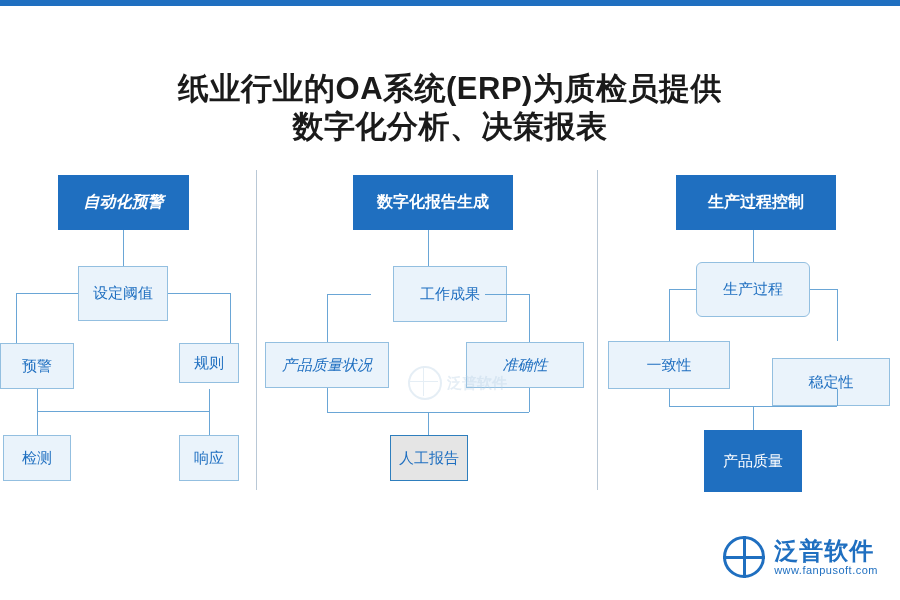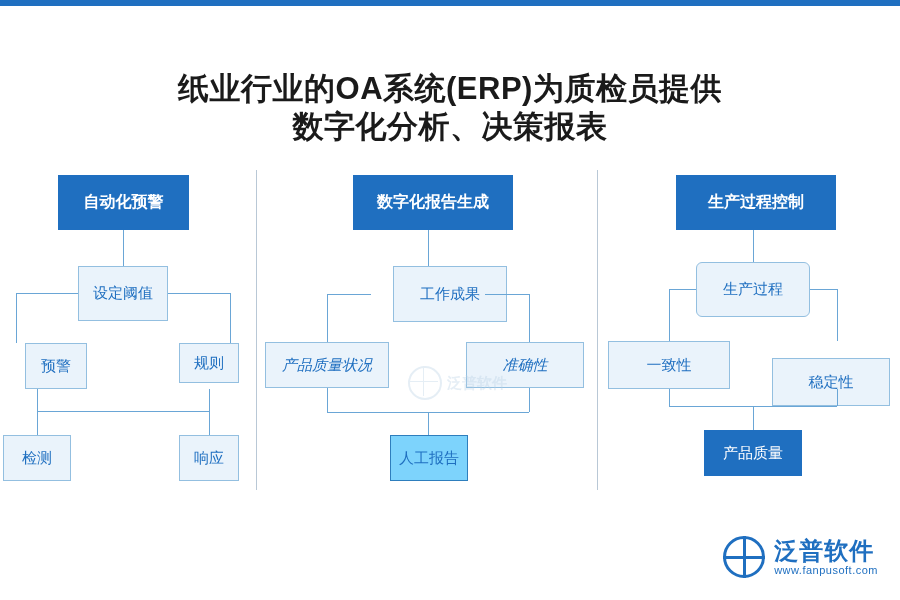--- a/index.html
+++ b/index.html
@@ -112,36 +112,36 @@
 <div class="topbar"></div>
 
 <div class="title">
   <span>纸业行业的OA系统(ERP)为质检员提供</span>
   <span class="line2">数字化分析、决策报表</span>
 </div>
 
 <div class="sep" style="left:256px;top:170px;height:320px;"></div>
 <div class="sep" style="left:597px;top:170px;height:320px;"></div>
 
-<div class="node filled" style="left:58px;top:175px;width:131px;height:55px;">
+<div class="node filled" style="left:58px;top:175px;width:131px;height:55px;font-style:italic;">
   <span>自动化预警</span>
 </div>
 
 <div class="ln v" style="left:123px;top:230px;height:36px;"></div>
 
 <div class="node light" style="left:78px;top:266px;width:90px;height:55px;">
   <span>设定阈值</span>
 </div>
 
 <div class="ln h" style="left:16px;top:293px;width:62px;"></div>
 <div class="ln h" style="left:168px;top:293px;width:62px;"></div>
 <div class="ln v" style="left:16px;top:293px;height:50px;"></div>
 <div class="ln v" style="left:230px;top:293px;height:50px;"></div>
 
-<div class="node light" style="left:0px;top:343px;width:62px;height:46px;margin-left:25px;">
+<div class="node light" style="left:0px;top:343px;width:74px;height:46px;">
   <span>预警</span>
 </div>
 <div class="node light" style="left:179px;top:343px;width:60px;height:40px;">
   <span>规则</span>
 </div>
 
 <div class="ln v" style="left:37px;top:389px;height:22px;"></div>
 <div class="ln v" style="left:209px;top:389px;height:22px;"></div>
 <div class="ln h" style="left:37px;top:411px;width:172px;"></div>
 <div class="ln v" style="left:37px;top:411px;height:24px;"></div>
@@ -174,21 +174,21 @@
 </div>
 <div class="node light italic" style="left:466px;top:342px;width:118px;height:46px;">
   <span>准确性</span>
 </div>
 
 <div class="ln v" style="left:327px;top:388px;width:1px;height:24px;"></div>
 <div class="ln v" style="left:529px;top:388px;width:1px;height:24px;"></div>
 <div class="ln h" style="left:327px;top:412px;width:202px;"></div>
 <div class="ln v" style="left:428px;top:412px;height:23px;"></div>
 
-<div class="node" style="left:390px;top:435px;width:78px;height:46px;background:#7dd3fc;color:#1f6fc0;border-color:#2e7ebd;">
+<div class="node" style="left:390px;top:435px;width:78px;height:46px;background:#e5e5e5;color:#1f6fc0;border-color:#2e7ebd;">
   <span>人工报告</span>
 </div>
 
 <div class="node filled" style="left:676px;top:175px;width:160px;height:55px;">
   <span>生产过程控制</span>
 </div>
 
 <div class="ln v" style="left:753px;top:230px;height:32px;"></div>
 
 <div class="node light" style="left:696px;top:262px;width:114px;height:55px;border-radius:6px;">
@@ -205,21 +205,21 @@
 </div>
 <div class="node light" style="left:772px;top:341px;width:118px;height:48px;margin-top:17px;">
   <span>稳定性</span>
 </div>
 
 <div class="ln v" style="left:669px;top:389px;height:17px;"></div>
 <div class="ln v" style="left:837px;top:389px;height:17px;"></div>
 <div class="ln h" style="left:669px;top:406px;width:168px;"></div>
 <div class="ln v" style="left:753px;top:406px;height:24px;"></div>
 
-<div class="node filled" style="left:704px;top:430px;width:98px;height:46px;font-size:15px;font-weight:normal;">
+<div class="node filled" style="left:704px;top:430px;width:98px;height:62px;font-size:15px;font-weight:normal;">
   <span>产品质量</span>
 </div>
 
 <div class="wm-mid">
   <div class="globe"></div>
   <div class="wmtext">泛普软件</div>
 </div>
 
 <div class="logo">
   <div class="mark"></div>

